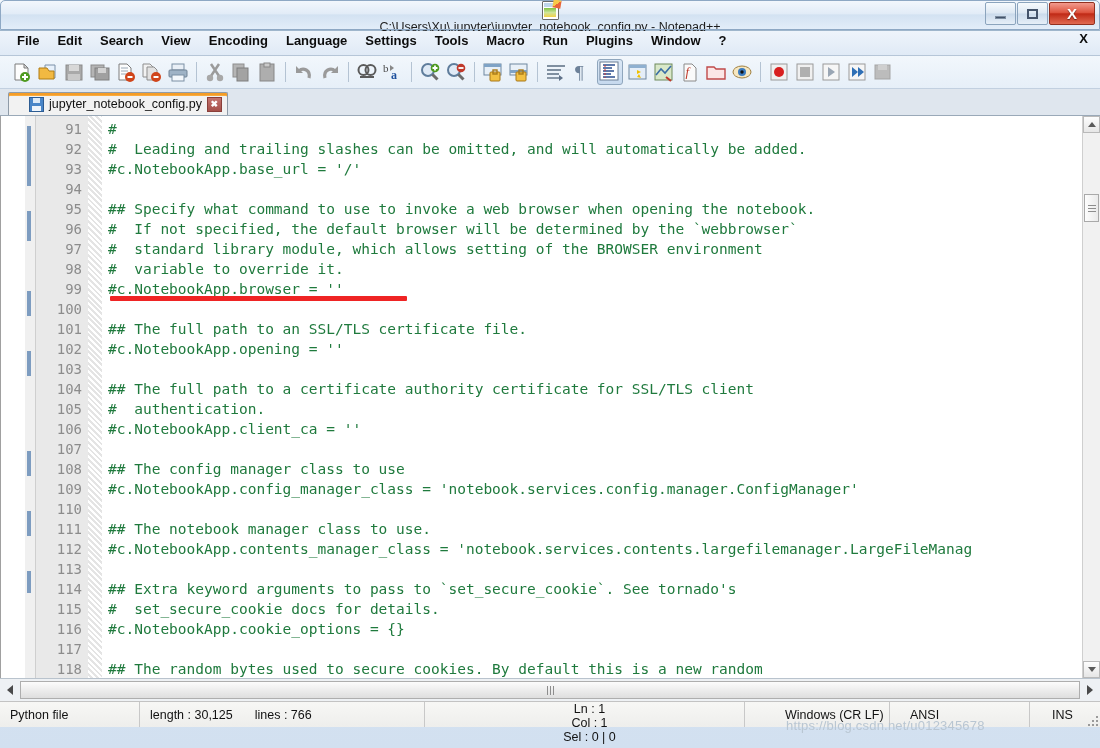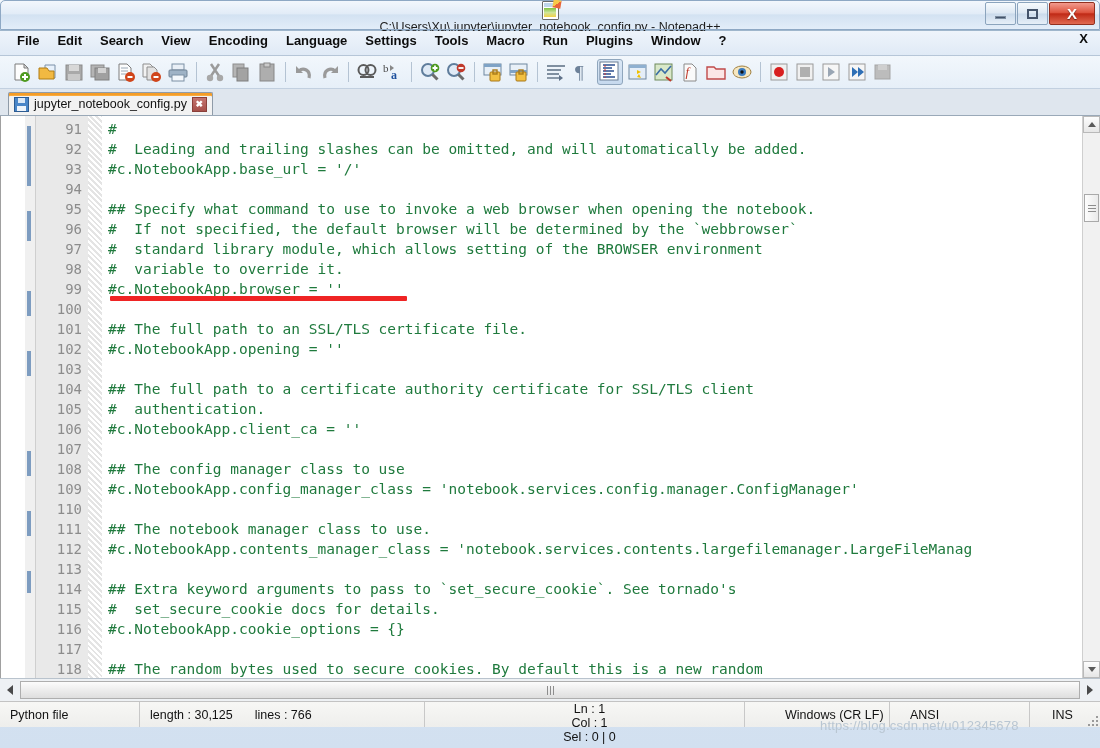--- a/index.html
+++ b/index.html
@@ -94,21 +94,21 @@
     width:24px;height:24px;
   }
   
   .tabbar{
     height:26px;background:#dfe6ee;border-bottom:1px solid #9aa9b8;
     display:flex;align-items:flex-end;padding-left:8px;position:relative;
   }
   .tab{
     height:22px;display:flex;align-items:center;gap:5px;
     background:#f2f2f2;border:1px solid #8f9ba8;border-bottom:none;
-    border-radius:2px 2px 0 0;padding:0 5px 0 5px;position:relative;
+    border-radius:2px 2px 0 0;padding:0 5px 0 20px;position:relative;
     box-shadow:inset 0 2px 0 #f59d27, inset 0 3px 0 #f8ab3f;
     text-align:center;
   }
   .tab-label{font-size:12.5px;color:#111;white-space:nowrap;}
   .tab-save-icon{
     width:13px;height:13px;background:#4a86c8;border:1px solid #2d5c92;position:relative;flex:0 0 auto;
   }
   .tab-save-icon:before{content:"";position:absolute;left:3px;top:0;width:7px;height:5px;background:#dce9f7;}
   .tab-save-icon:after{content:"";position:absolute;left:2px;bottom:0;width:9px;height:5px;background:#eef4fb;}
   .tab-close{
@@ -197,21 +197,21 @@
   .st-cell{
     height:25px;display:flex;align-items:center;padding-left:10px;box-sizing:border-box;
     border-right:1px solid #c8c8c8;white-space:nowrap;
   }
   .st-cell.nb{border-right:none;}
   .resize-grip{
     position:absolute;right:2px;bottom:1px;width:14px;height:14px;
   }
   .resize-grip i{position:absolute;width:2px;height:2px;background:#9a9a9a;}
   .watermark{
-    position:absolute;left:820px;top:718px;font-size:13px;color:#b9c6d2;
+    position:absolute;left:786px;top:718px;font-size:13px;color:#b9c6d2;
     letter-spacing:.2px;white-space:nowrap;pointer-events:none;
     font-family:"Liberation Sans",sans-serif;
   }
 </style>
 </head>
 <body>
 
 <div class="window">
 
   <div class="titlebar">

